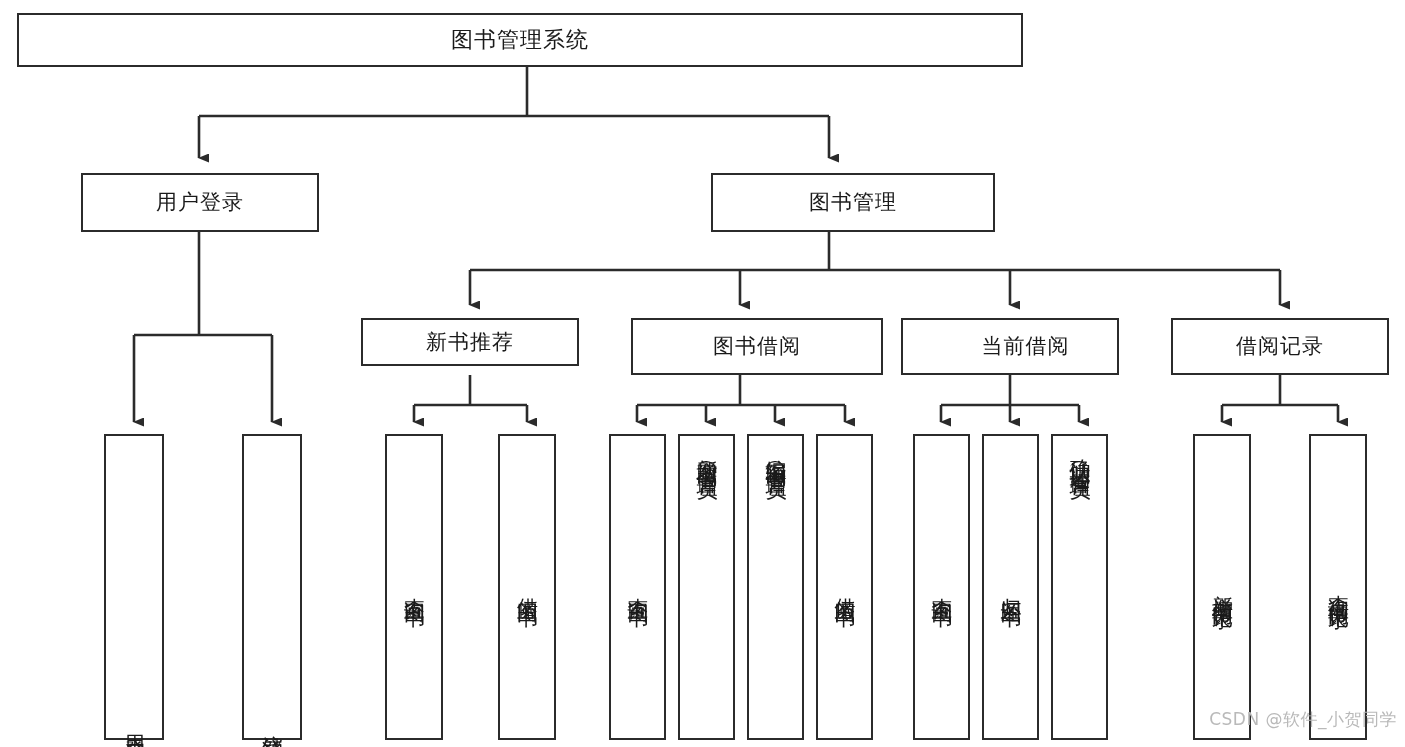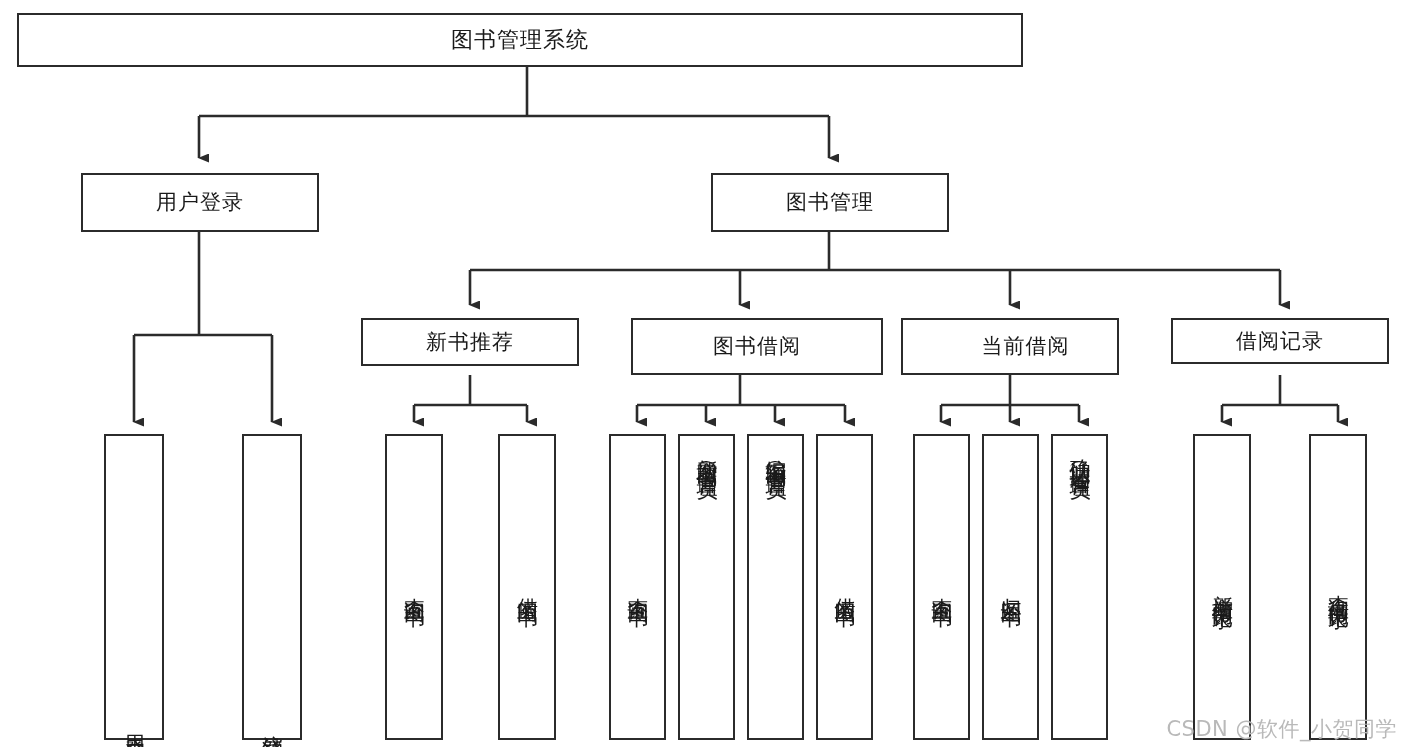--- a/index.html
+++ b/index.html
@@ -69,22 +69,22 @@
     padding-bottom: 0;
     padding-top: 6px;
   }
   .node.v.mid {
     align-items: center;
     padding-bottom: 0;
   }
   #watermark {
     position: absolute;
     right: 8px;
-    bottom: 4px;
-    font-size: 21px;
+    bottom: 16px;
+    font-size: 17px;
     color: #b9b9b9;
     letter-spacing: 0.5px;
     white-space: nowrap;
     font-family: "DejaVu Sans", "Liberation Sans", sans-serif;
     margin-top: 17px;
   }
 </style>
 </head>
 <body>
 
@@ -140,34 +140,34 @@
     </g>
   </svg>
 
   <div class="node h root" style="left:17px; top:13px; width:1006px; height:54px;">
     <span class="lbl">图书管理系统</span>
   </div>
 
   <div class="node h" style="left:81px; top:173px; width:238px; height:59px;">
     <span class="lbl">用户登录</span>
   </div>
-  <div class="node h" style="left:711px; top:173px; width:238px; height:59px;">
+  <div class="node h" style="left:711px; top:173px; width:284px; height:59px;">
     <span class="lbl">图书管理</span>
   </div>
 
   <div class="node h" style="left:361px; top:318px; width:218px; height:48px;">
     <span class="lbl">新书推荐</span>
   </div>
   <div class="node h" style="left:631px; top:318px; width:252px; height:57px;">
     <span class="lbl">图书借阅</span>
   </div>
   <div class="node h" style="left:901px; top:318px; width:218px; height:57px;padding-left:31px;">
     <span class="lbl">当前借阅</span>
   </div>
-  <div class="node h" style="left:1171px; top:318px; width:218px; height:46px;">
+  <div class="node h" style="left:1171px; top:318px; width:218px; height:57px;">
     <span class="lbl">借阅记录</span>
   </div>
 
   <div class="node v" style="left:104px; top:434px; width:60px; height:306px;">
     <span class="lbl">用户登录</span>
   </div>
   <div class="node v" style="left:242px; top:434px; width:60px; height:306px;">
     <span class="lbl">注销登录</span>
   </div>
 

